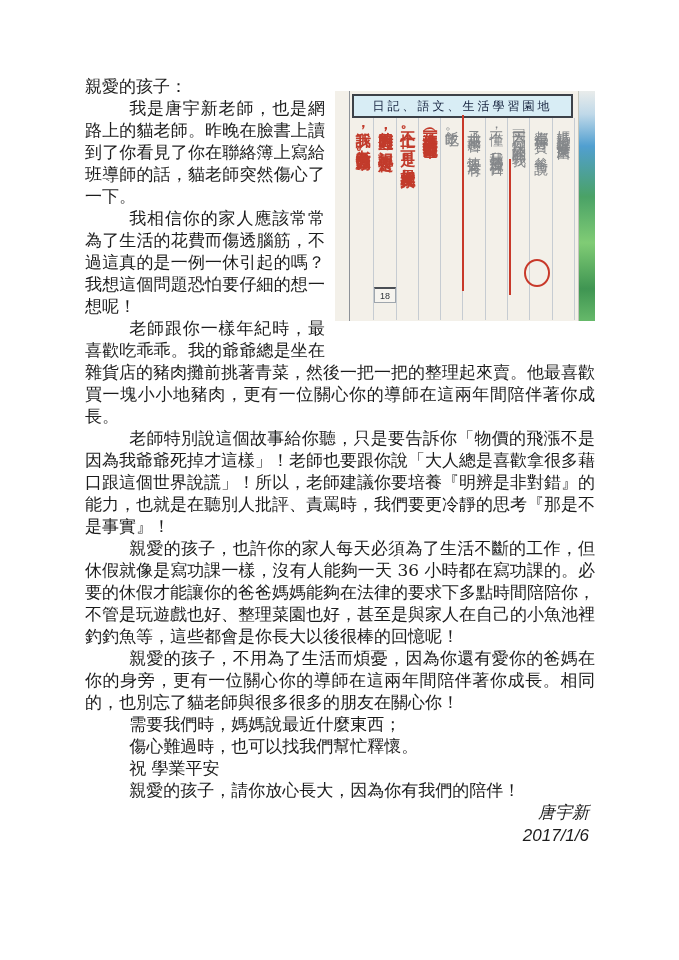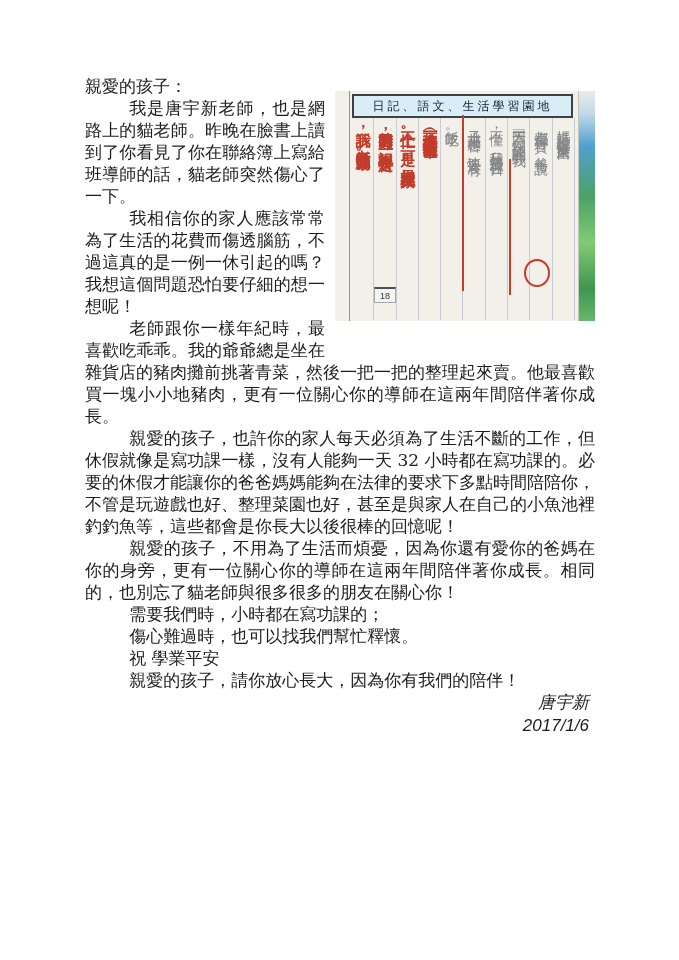--- a/index.html
+++ b/index.html
@@ -116,23 +116,24 @@
       <div class="mark mk-line-a"></div>
       <div class="mark mk-line-b"></div>
       <div class="mark mk-circle"></div>
     </div>
   </div>
 
   <p class="salutation">親愛的孩子：</p>
   <p class="para">我是唐宇新老師，也是網路上的貓老師。昨晚在臉書上讀到了你看見了你在聯絡簿上寫給班導師的話，貓老師突然傷心了一下。</p>
   <p class="para">我相信你的家人應該常常為了生活的花費而傷透腦筋，不過這真的是一例一休引起的嗎？我想這個問題恐怕要仔細的想一想呢！</p>
   <p class="para">老師跟你一樣年紀時，最喜歡吃乖乖。我的爺爺總是坐在雜貨店的豬肉攤前挑著青菜，然後一把一把的整理起來賣。他最喜歡買一塊小小地豬肉，更有一位關心你的導師在這兩年間陪伴著你成長。</p>
-  <p class="para">親愛的孩子，也許你的家人每天必須為了生活不斷的工作，但休假就像是寫功課一樣，沒有人能夠一天 32 小時都在寫功課的。必要的休假才能讓你的爸爸媽媽能夠在法律的要求下多點時間陪陪你，不管是玩遊戲也好、整理菜園也好，甚至是與家人在自己的小魚池裡釣釣魚等，這些都會是你長大以後很棒的回憶呢！</p>
+  <p class="para">老師特別說這個故事給你聽，只是要告訴你「物價的飛漲不是因為我爺爺死掉才這樣」！老師也要跟你說「大人總是喜歡拿很多藉口跟這個世界說謊」！所以，老師建議你要培養『明辨是非對錯』的能力，也就是在聽別人批評、責罵時，我們要更冷靜的思考『那是不是事實』！</p>
+  <p class="para">親愛的孩子，也許你的家人每天必須為了生活不斷的工作，但休假就像是寫功課一樣，沒有人能夠一天 36 小時都在寫功課的。必要的休假才能讓你的爸爸媽媽能夠在法律的要求下多點時間陪陪你，不管是玩遊戲也好、整理菜園也好，甚至是與家人在自己的小魚池裡釣釣魚等，這些都會是你長大以後很棒的回憶呢！</p>
   <p class="para">親愛的孩子，不用為了生活而煩憂，因為你還有愛你的爸媽在你的身旁，更有一位關心你的導師在這兩年間陪伴著你成長。相同的，也別忘了貓老師與很多很多的朋友在關心你！</p>
-  <p class="closing">需要我們時，小時都在寫功課的；</p>
+  <p class="closing">需要我們時，媽媽說最近什麼東西；</p>
   <p class="closing">傷心難過時，也可以找我們幫忙釋懷。</p>
   <p class="closing">祝 學業平安</p>
   <p class="closing">親愛的孩子，請你放心長大，因為你有我們的陪伴！</p>
 
   <div class="sig">
     <div class="sig-name">唐宇新</div>
     <div class="sig-date">2017/1/6</div>
   </div>
 
 </div>

